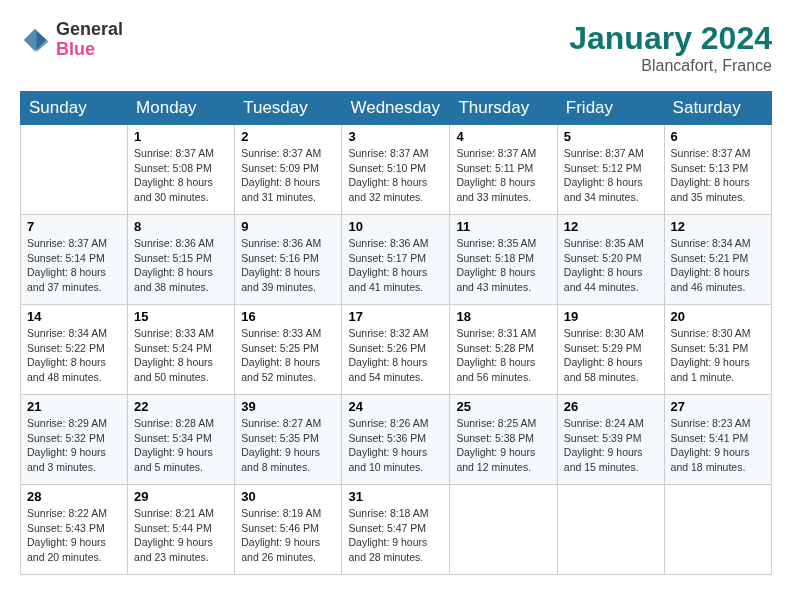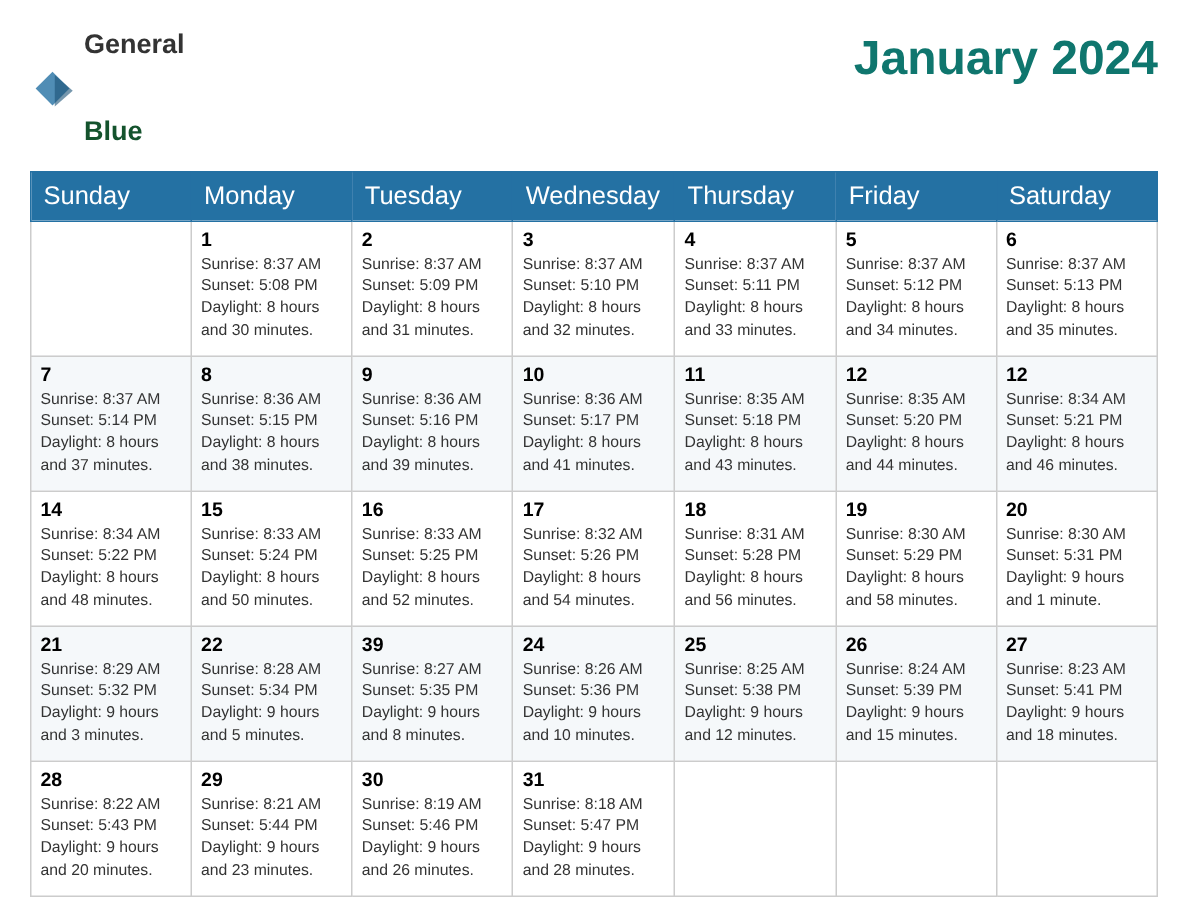--- a/index.html
+++ b/index.html
@@ -22,21 +22,21 @@
     }
     .logo-text {
       display: flex;
       flex-direction: column;
       font-size: 18px;
       font-weight: bold;
       line-height: 1.1;
       justify-content: space-between;
     }
     .logo-general { color: #333; }
-    .logo-blue { color: #14532d; margin-top: 38px; }
+    .logo-blue { color: #ec4899; }
     .logo-icon {
       width: 30px;
       height: 30px;
       margin-right: 6px;
     }
     .title-area {
       text-align: right;
     }
     .month-title {
       font-size: 32px;
@@ -99,20 +99,21 @@
       <polygon points="20,5 35,20 20,35 5,20" fill="#2471a3" opacity="0.8"></polygon>
       <polygon points="22,8 38,22 22,36" fill="#1a5276" opacity="0.6"></polygon>
     </svg>
     <div class="logo-text">
       <span class="logo-general">General</span>
       <span class="logo-blue">Blue</span>
     </div>
   </div>
   <div class="title-area">
     <div class="month-title">January 2024</div>
+    <div class="location">Blancafort, France</div>
   </div>
 </div>
 
 <table class="calendar-table">
   <thead>
     <tr>
     <th>Sunday</th>
         <th>Monday</th>
         <th>Tuesday</th>
         <th>Wednesday</th>

